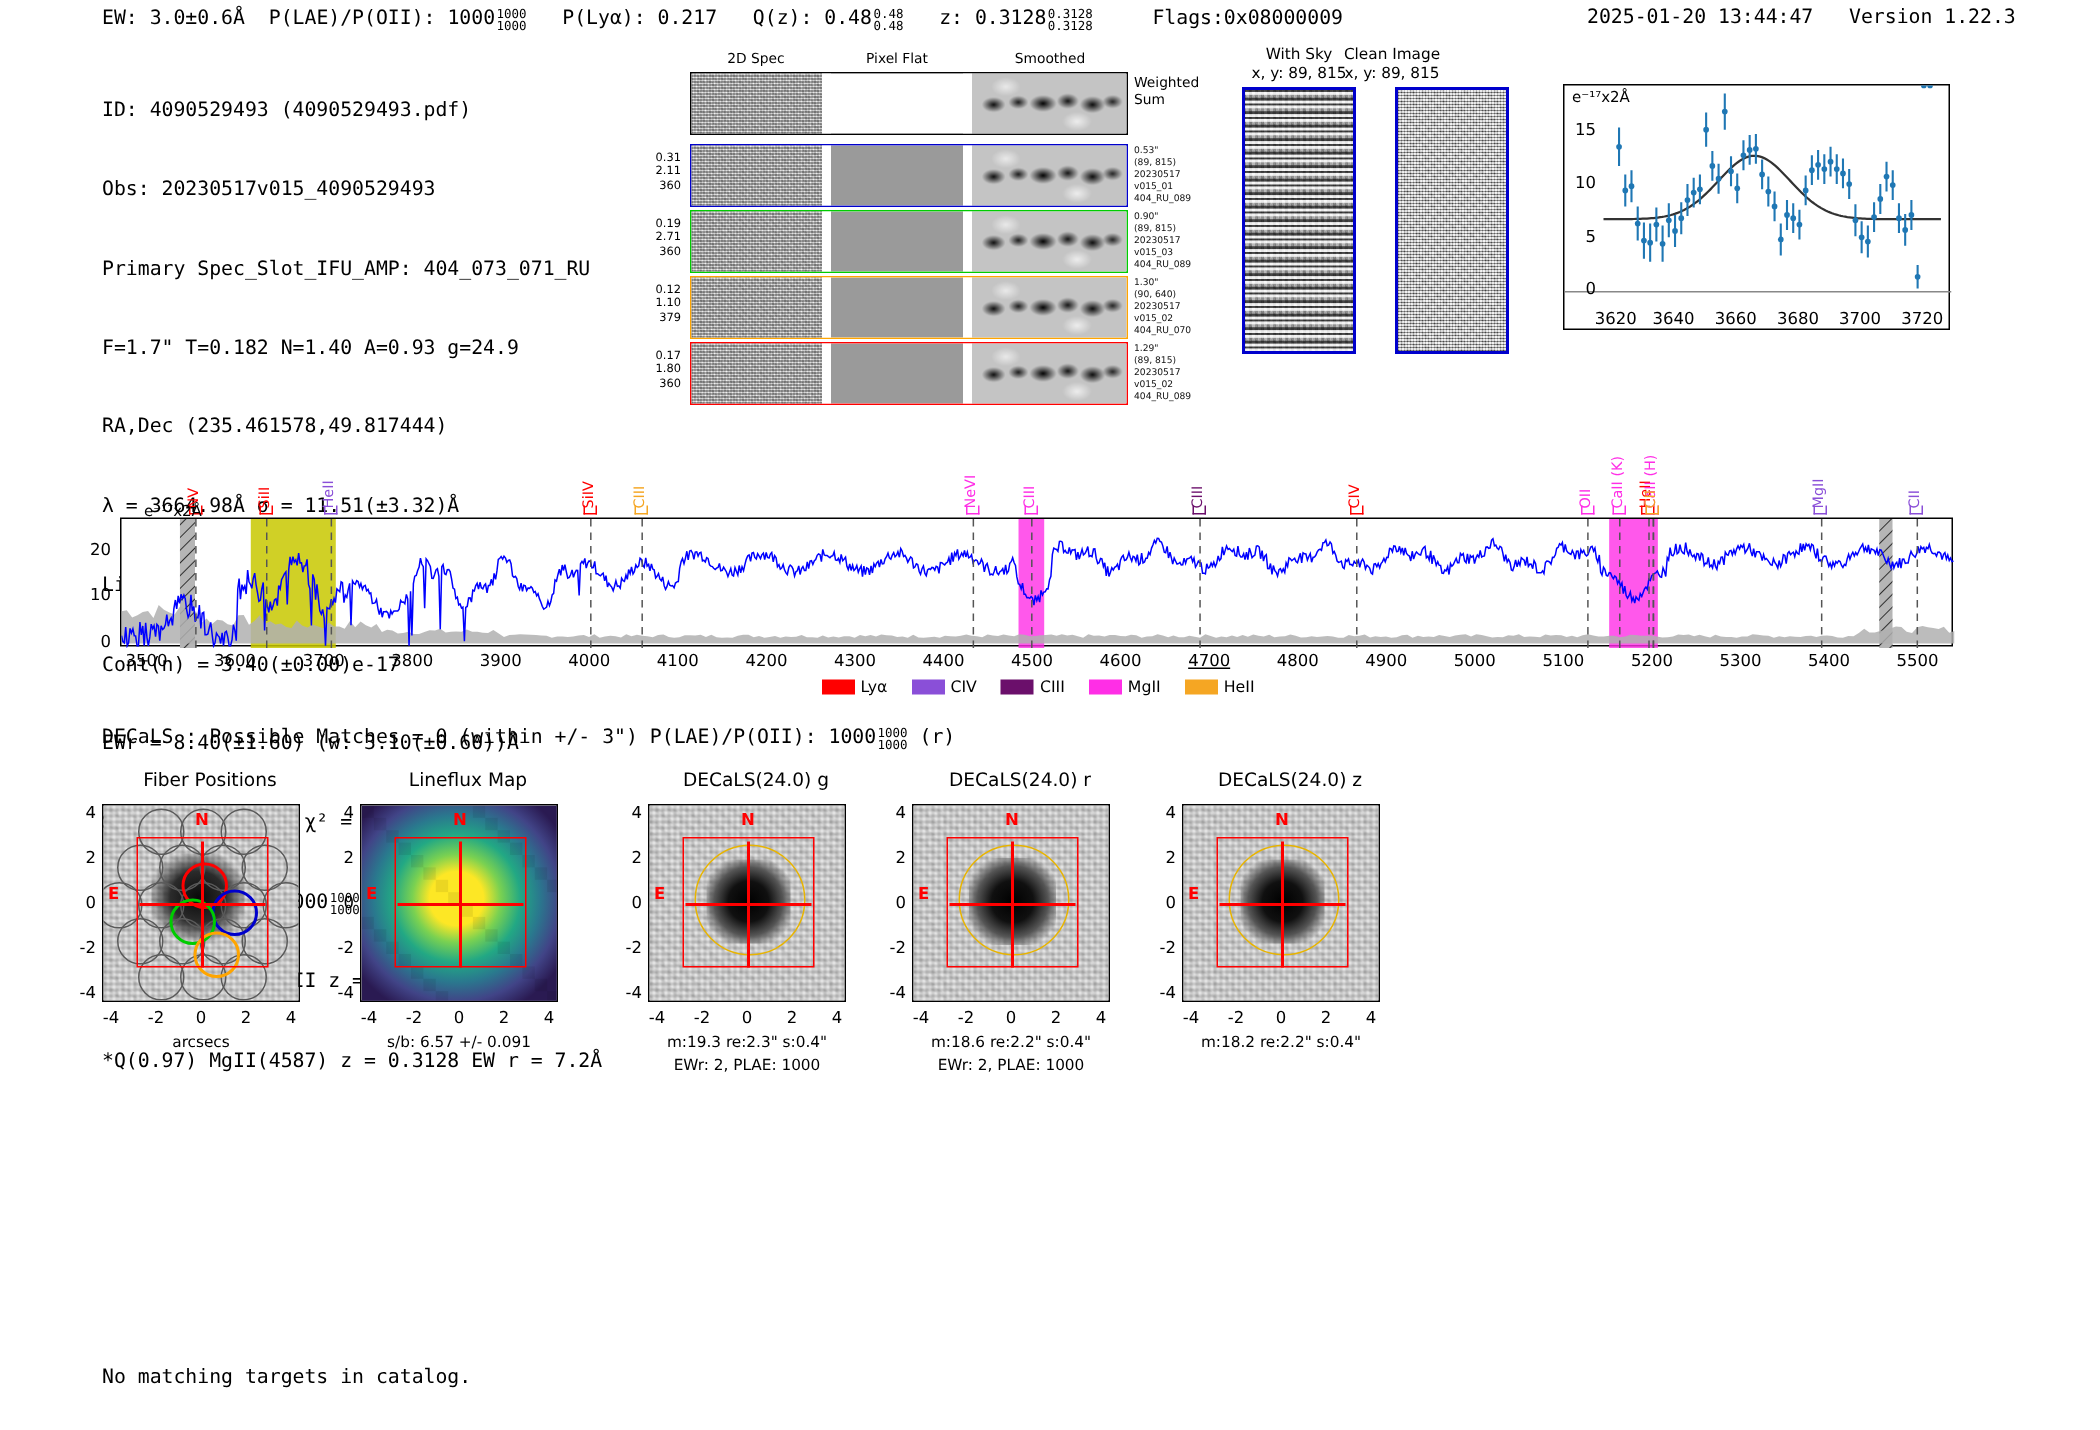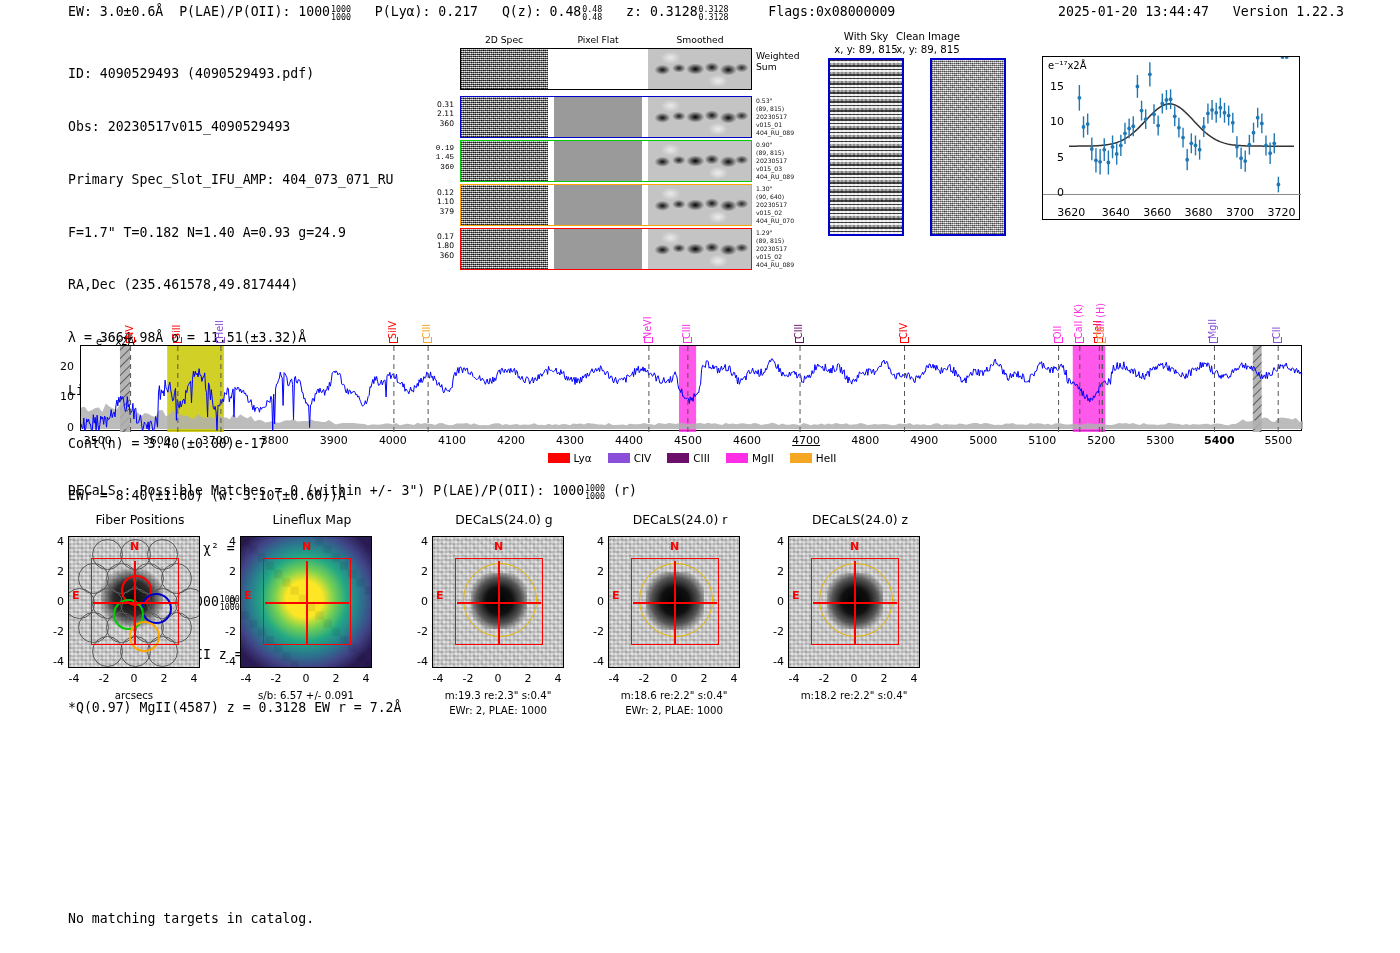--- a/index.html
+++ b/index.html
@@ -265,23 +265,23 @@
       </div>
     <div class="cell cell-gap"></div>
     <div class="cell cell-pf">
         <div class="flat-grey"></div>
       </div>
     <div class="cell cell-gap2"></div>
     <div class="cell cell-sm">
         <div class="smooth"></div>
       </div>
   </div>
-  <div class="rowlabel-left" style="left:-36px; top:110px;font-family:Liberation Mono, monospace;">
+  <div class="rowlabel-left" style="left:-36px; top:110px;">
     <div>0.19</div>
-      <div>1.45</div>
+      <div>2.71</div>
       <div>360</div>
   </div>
   <div class="rowlabel-right" style="left:296px; top:107px;">
     <div>0.90"</div>
       <div>(89, 815)</div>
       <div>20230517</div>
       <div>v015_03</div>
       <div>404_RU_089</div>
   </div>
 
@@ -458,21 +458,21 @@
         <circle cx="235.41284403669724" cy="127.5228426395939" r="1.9" fill="#1f77b4" stroke="none"></circle>
         <line x1="239.55963302752295" y1="NaN" x2="239.55963302752295" y2="NaN" stroke="#1f77b4" stroke-width="1.4"></line>
         <circle cx="239.55963302752295" cy="NaN" r="1.9" fill="#1f77b4" stroke="none"></circle>
         <line x1="243.70642201834863" y1="NaN" x2="243.70642201834863" y2="NaN" stroke="#1f77b4" stroke-width="1.4"></line>
         <circle cx="243.70642201834863" cy="NaN" r="1.9" fill="#1f77b4" stroke="none"></circle>
       </g>
     </svg>
 </div>
 <div class="tick-lbl" style="left:1048px; top:60px; font-size:10px;">e⁻¹⁷x2Å</div>
 <div id="fit-xticks">
-    <div class="tick-lbl abs" style="left:1057.2201834862385px; top:206px; width:34px; text-align:left;">3620</div>
+    <div class="tick-lbl abs" style="left:1057.2201834862385px; top:206px; width:34px; text-align:right;">3620</div>
     <div class="tick-lbl abs" style="left:1098.6880733944954px; top:206px; width:34px; text-align:center;">3640</div>
     <div class="tick-lbl abs" style="left:1140.1559633027523px; top:206px; width:34px; text-align:center;">3660</div>
     <div class="tick-lbl abs" style="left:1181.6238532110092px; top:206px; width:34px; text-align:center;">3680</div>
     <div class="tick-lbl abs" style="left:1223.091743119266px; top:206px; width:34px; text-align:center;">3700</div>
     <div class="tick-lbl abs" style="left:1264.559633027523px; top:206px; width:34px; text-align:center;">3720</div>
   </div>
 <div id="fit-yticks">
     <div class="tick-lbl abs" style="left:1046px; top:186.4720812182741px; width:18px; text-align:right;">0</div>
     <div class="tick-lbl abs" style="left:1046px; top:150.93908629441626px; width:18px; text-align:right;">5</div>
     <div class="tick-lbl abs" style="left:1046px; top:115.40609137055837px; width:18px; text-align:right;">10</div>
@@ -560,21 +560,21 @@
     <div class="tick-lbl abs" style="left:605.0144927536231px; top:434px; width:48px; text-align:center;">4400</div>
     <div class="tick-lbl abs" style="left:664.0483091787439px; top:434px; width:48px; text-align:center;">4500</div>
     <div class="tick-lbl abs" style="left:723.0821256038647px; top:434px; width:48px; text-align:center;">4600</div>
     <div class="tick-lbl abs" style="left:782.1159420289855px; top:434px; width:48px; text-align:center;text-decoration:underline;">4700</div>
     <div class="tick-lbl abs" style="left:841.1497584541063px; top:434px; width:48px; text-align:center;">4800</div>
     <div class="tick-lbl abs" style="left:900.183574879227px; top:434px; width:48px; text-align:center;">4900</div>
     <div class="tick-lbl abs" style="left:959.2173913043478px; top:434px; width:48px; text-align:center;">5000</div>
     <div class="tick-lbl abs" style="left:1018.2512077294687px; top:434px; width:48px; text-align:center;">5100</div>
     <div class="tick-lbl abs" style="left:1077.2850241545893px; top:434px; width:48px; text-align:center;">5200</div>
     <div class="tick-lbl abs" style="left:1136.3188405797102px; top:434px; width:48px; text-align:center;">5300</div>
-    <div class="tick-lbl abs" style="left:1195.352657004831px; top:434px; width:48px; text-align:center;font-weight:bold;">5400</div>
+    <div class="tick-lbl abs" style="left:1195.352657004831px; top:434px; width:48px; text-align:center;">5400</div>
     <div class="tick-lbl abs" style="left:1254.3864734299518px; top:434px; width:48px; text-align:center;">5500</div>
   </div>
 <div id="spec-yticks">
     <div class="tick-lbl abs" style="left:52px; top:420.92857142857144px; width:22px; text-align:right;">0</div>
     <div class="tick-lbl abs" style="left:52px; top:390.2142857142857px; width:22px; text-align:right;">10</div>
     <div class="tick-lbl abs" style="left:52px; top:359.5px; width:22px; text-align:right;">20</div>
   </div>
 <div class="abs" id="spec-legend" style="left:0px; top:452px; width:1400px; display:flex; justify-content:center;">
     <div class="legend-item">
       <span class="legend-swatch" style="background: rgb(255, 0, 0);"></span>

